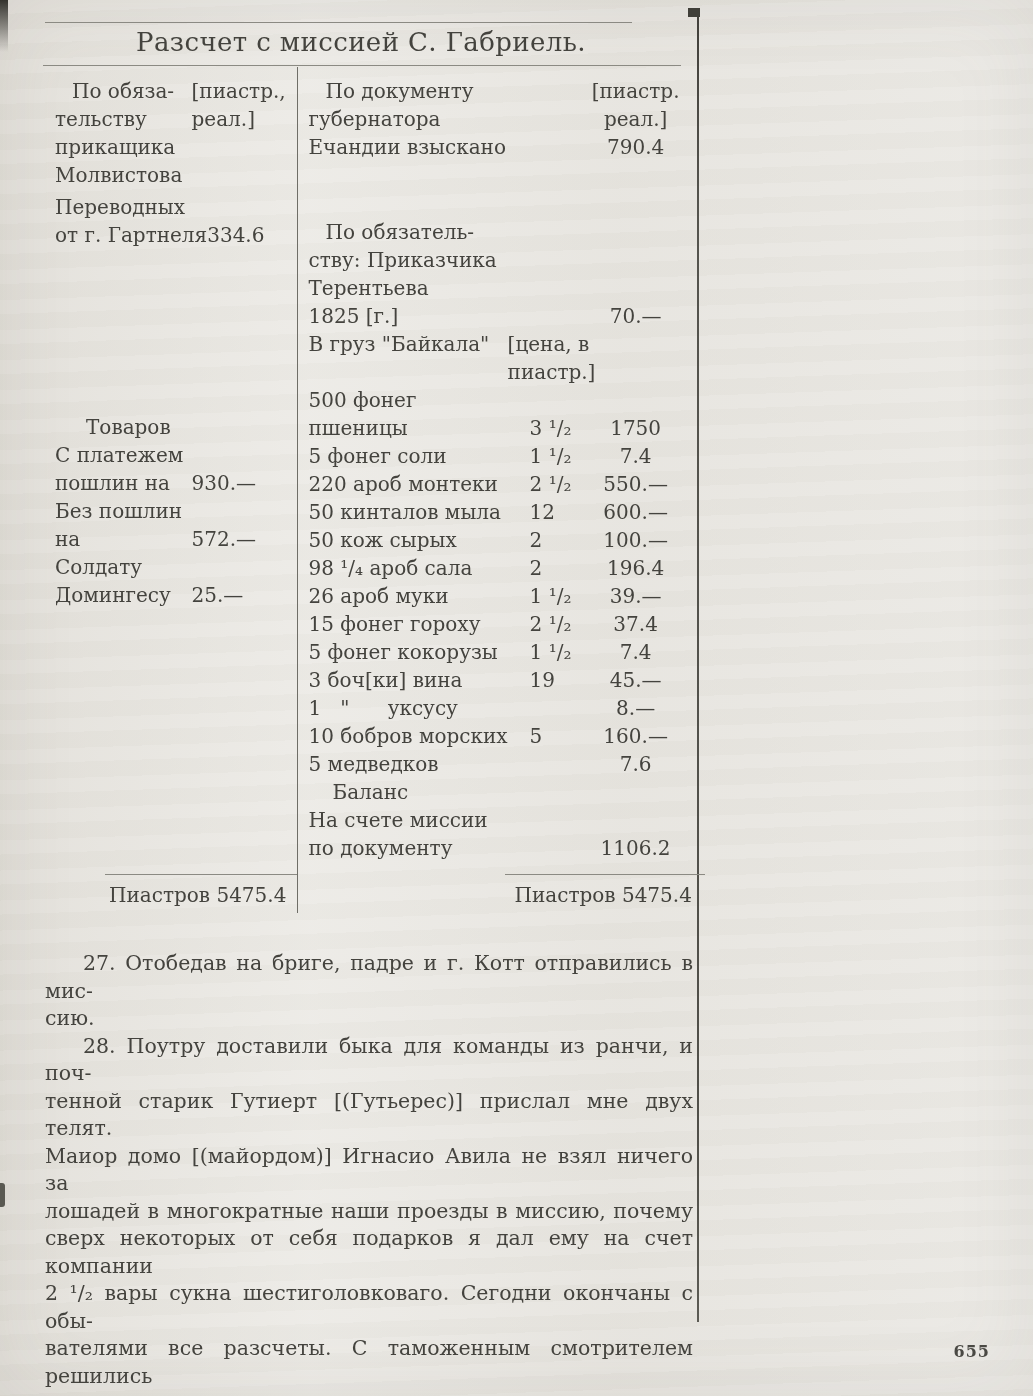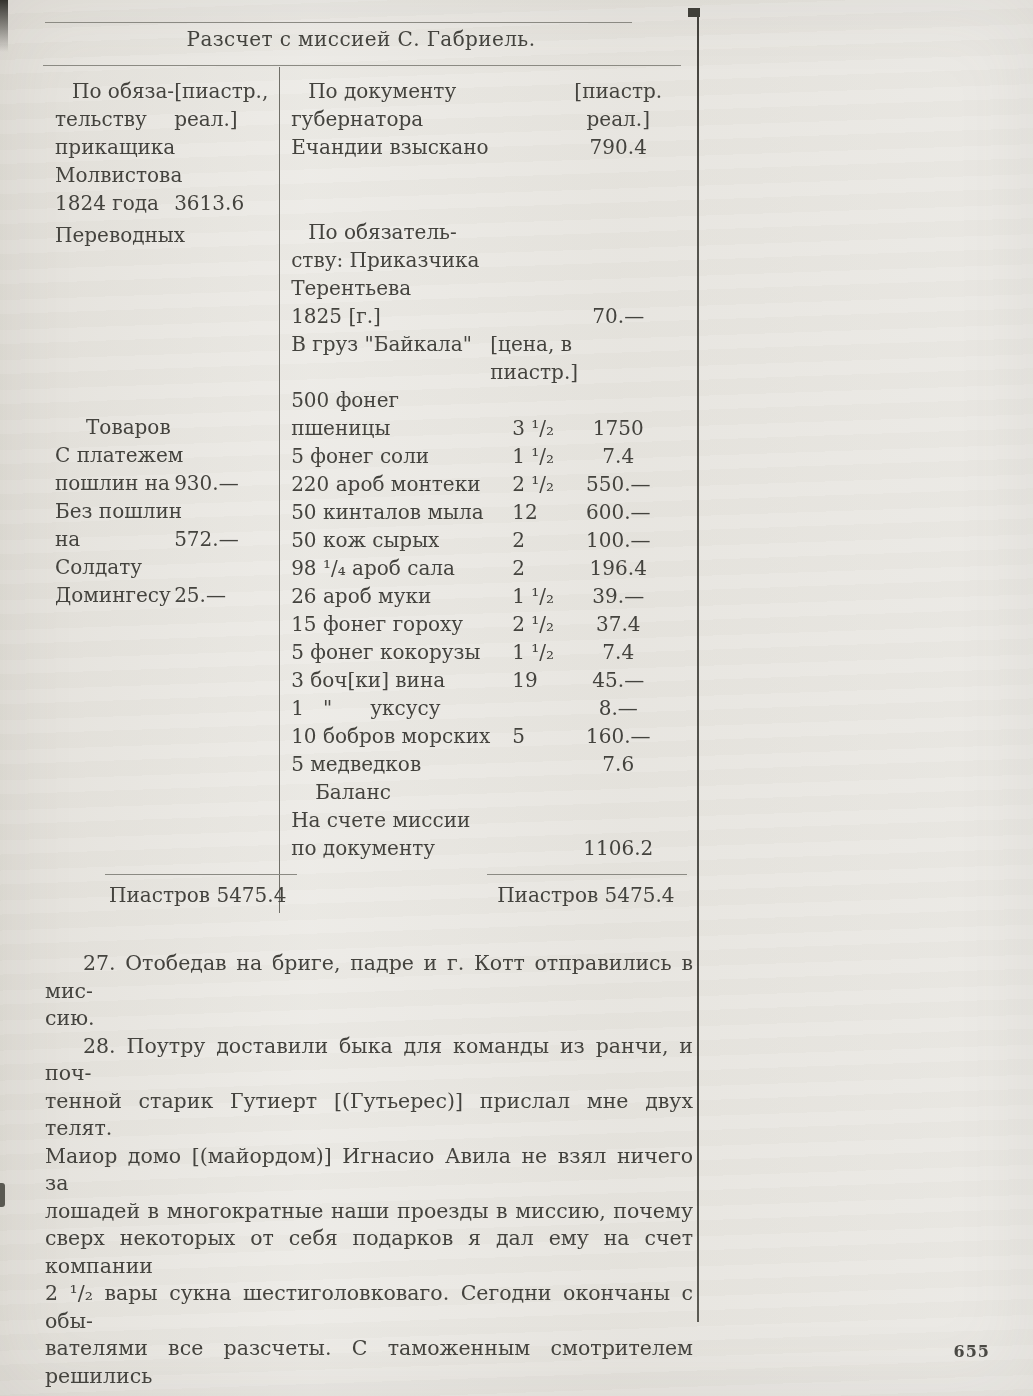--- a/index.html
+++ b/index.html
@@ -10,21 +10,21 @@
       linear-gradient(90deg, rgba(210,206,196,0.25) 0%, rgba(245,244,240,0.3) 30%, rgba(222,219,211,0.2) 60%, rgba(240,239,235,0.35) 100%),
       repeating-linear-gradient(178deg, rgba(255,255,255,0.06) 0 14px, rgba(120,115,100,0.03) 14px 30px);
     box-shadow: inset 0 0 80px rgba(95,90,75,0.10);
     font-family:"DejaVu Serif","Liberation Serif",serif;
     color:#44433e; overflow:hidden;
   }
   .rule { position:absolute; background:#8b8a83; height:1.4px; }
   .rule-top { left:45px; top:22px; width:587px; }
   .rule-head { left:43px; top:65px; width:638px; }
   .title { position:absolute; left:32px; top:27px; width:658px; text-align:center;
-           font-size:20px; letter-spacing:0.4px; }
+           font-size:26px; letter-spacing:0.4px; }
   .cols { position:absolute; left:32px; top:67px; width:658px; height:846px; display:flex; font-size:20px; }
   .col-l { width:265.5px; border-right:1.6px solid #6f6e67; box-sizing:border-box;
            padding:10px 13px 0 23px; position:relative; }
   .col-r { flex:1; box-sizing:border-box; padding:10px 20px 0 11px; position:relative; }
   .lrow, .rrow { display:flex; line-height:28px; }
   .llabel { flex:1; white-space:pre; }
   .lval   { width:92px; text-align:left; white-space:pre; }
   .rlabel { flex:1; white-space:pre; }
   .rqty   { width:76px; padding-left:22px; box-sizing:border-box; white-space:pre; }
   .rval   { width:104px; text-align:center; white-space:pre; }
@@ -75,27 +75,27 @@
       <div class="lrow">
           <span class="llabel">тельству</span>
           <span class="lval">реал.]</span>
         </div>
       <div class="lrow">
           <span class="llabel">прикащика</span>
         </div>
       <div class="lrow">
           <span class="llabel">Молвистова</span>
         </div>
-      <div class="lrow">
-          <span class="llabel">1824 года</span>
-          <span class="lval">3613.6</span>
-        </div>
       <div class="gap4"></div>
       <div class="lrow">
           <span class="llabel">Переводных</span>
+        </div>
+      <div class="lrow">
+          <span class="llabel">от г. Гартнеля</span>
+          <span class="lval">334.6</span>
         </div>
       <div class="gapL"></div>
       <div class="lrow">
           <span class="llabel i3">Товаров</span>
         </div>
       <div class="lrow">
           <span class="llabel">С платежем</span>
         </div>
       <div class="lrow">
           <span class="llabel">пошлин на</span>

